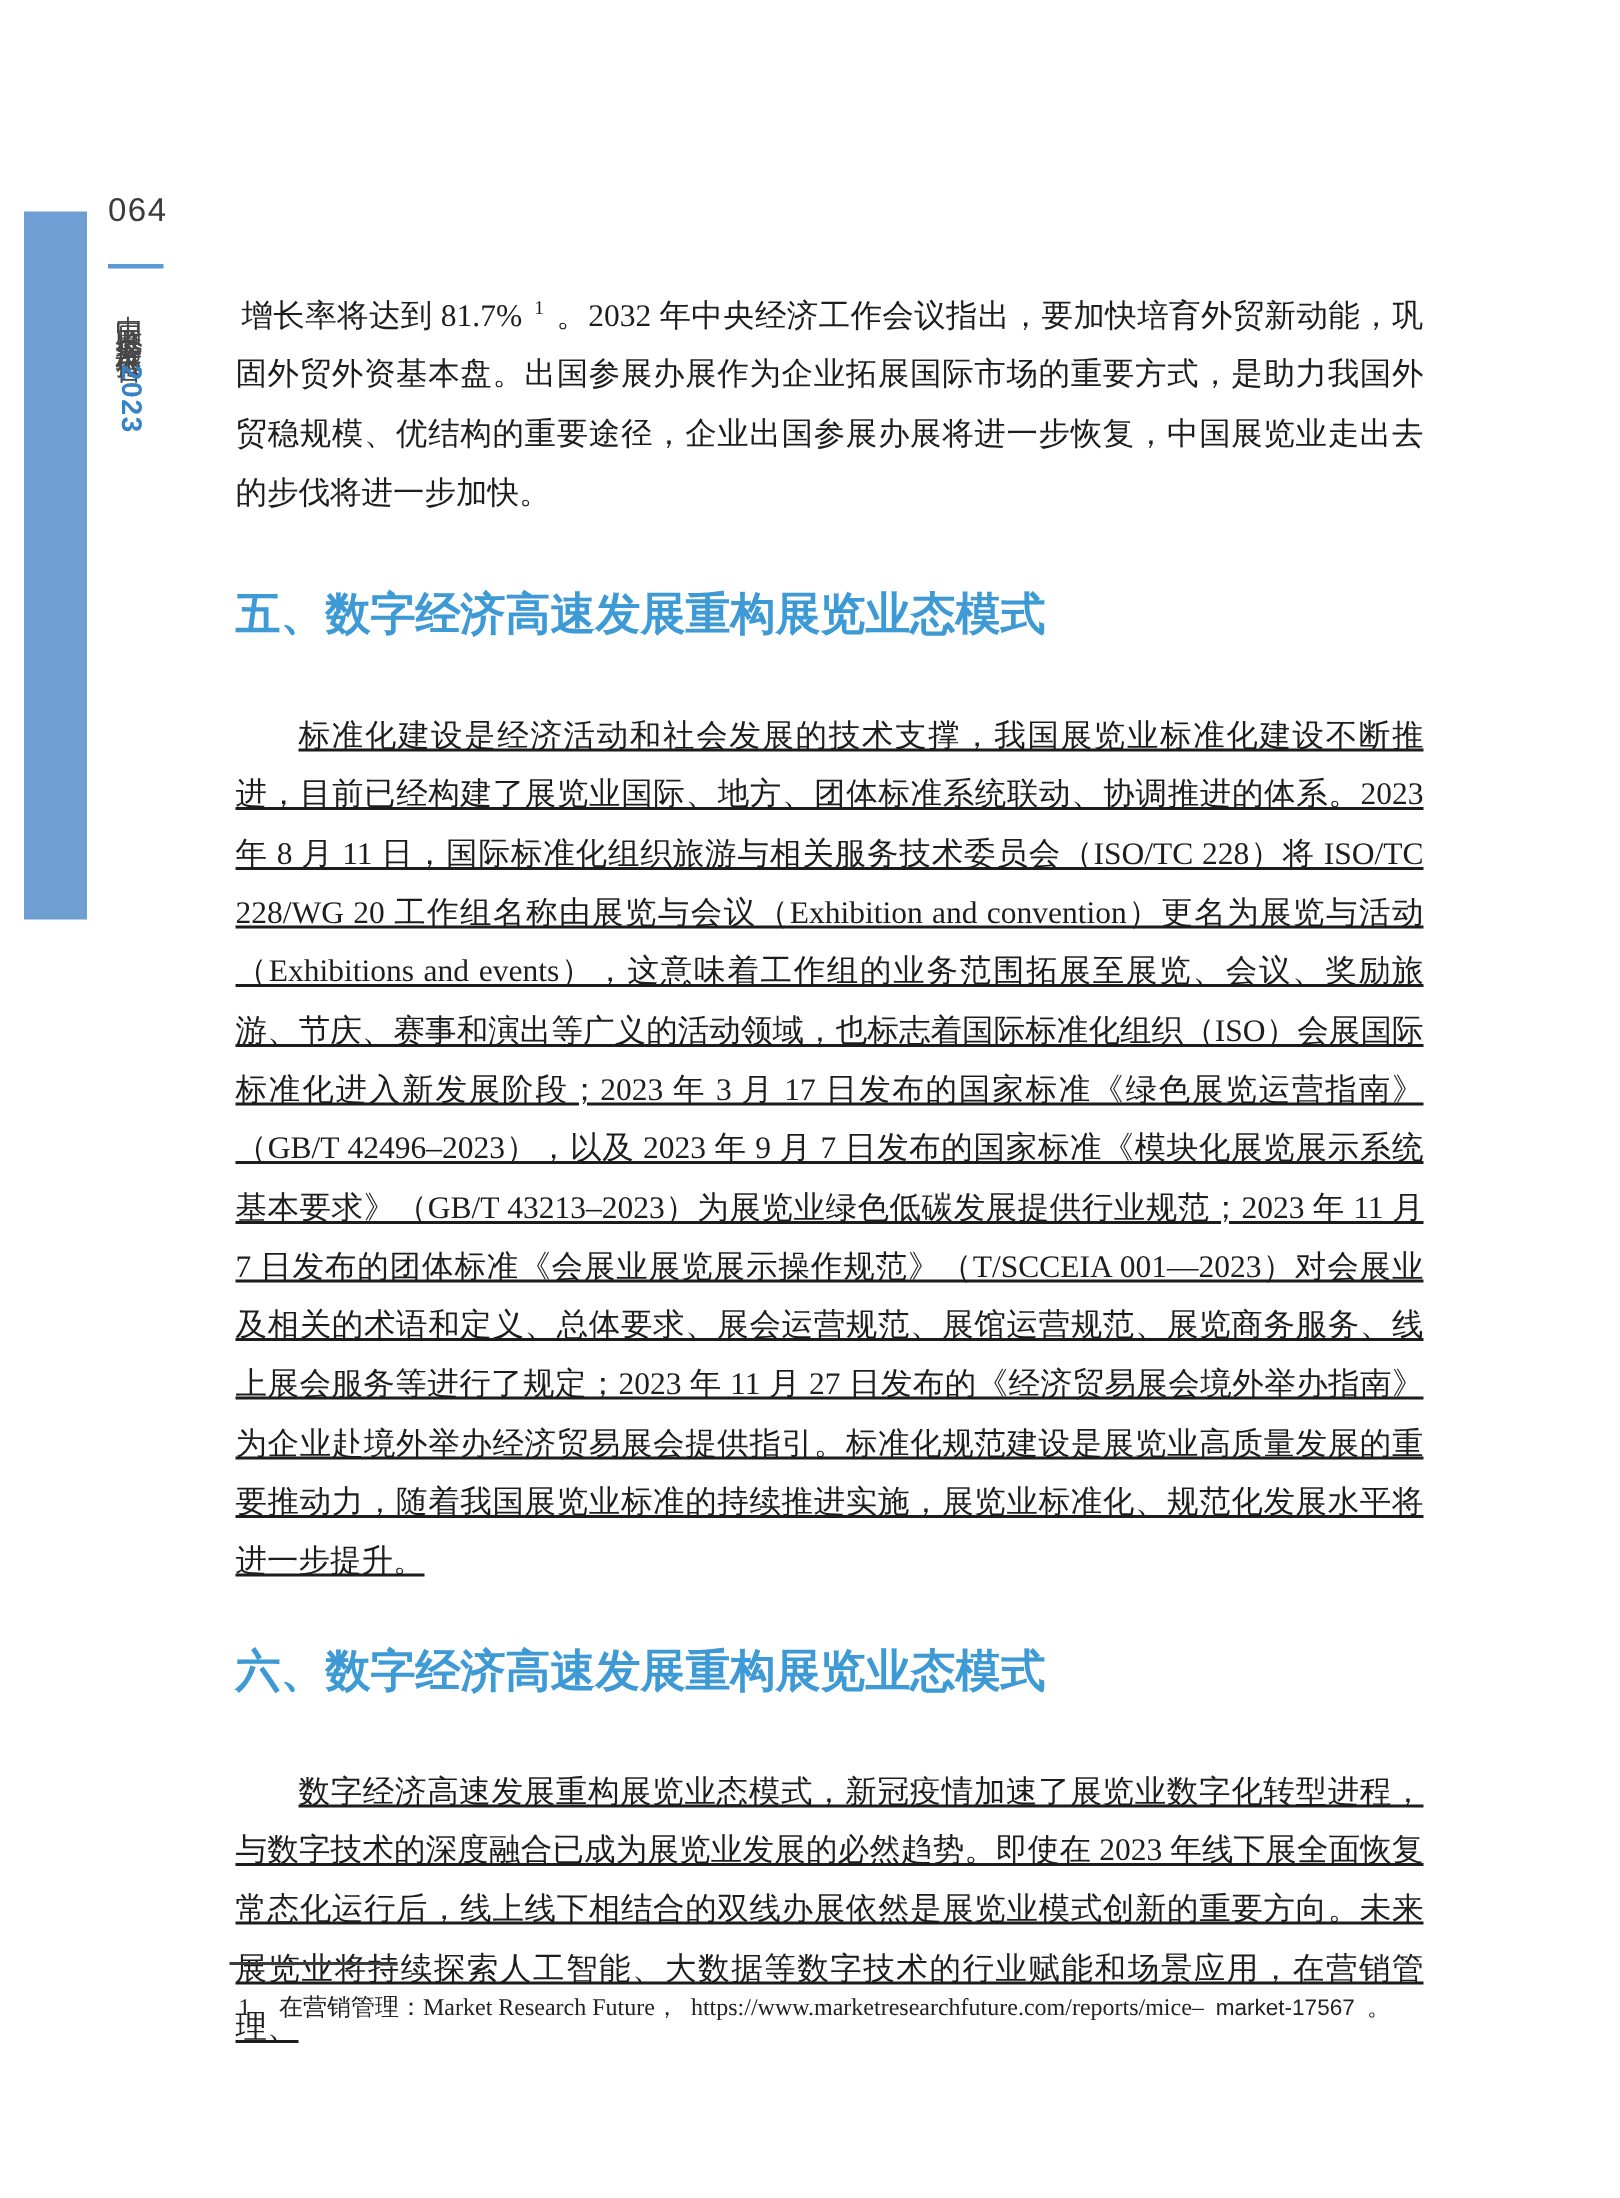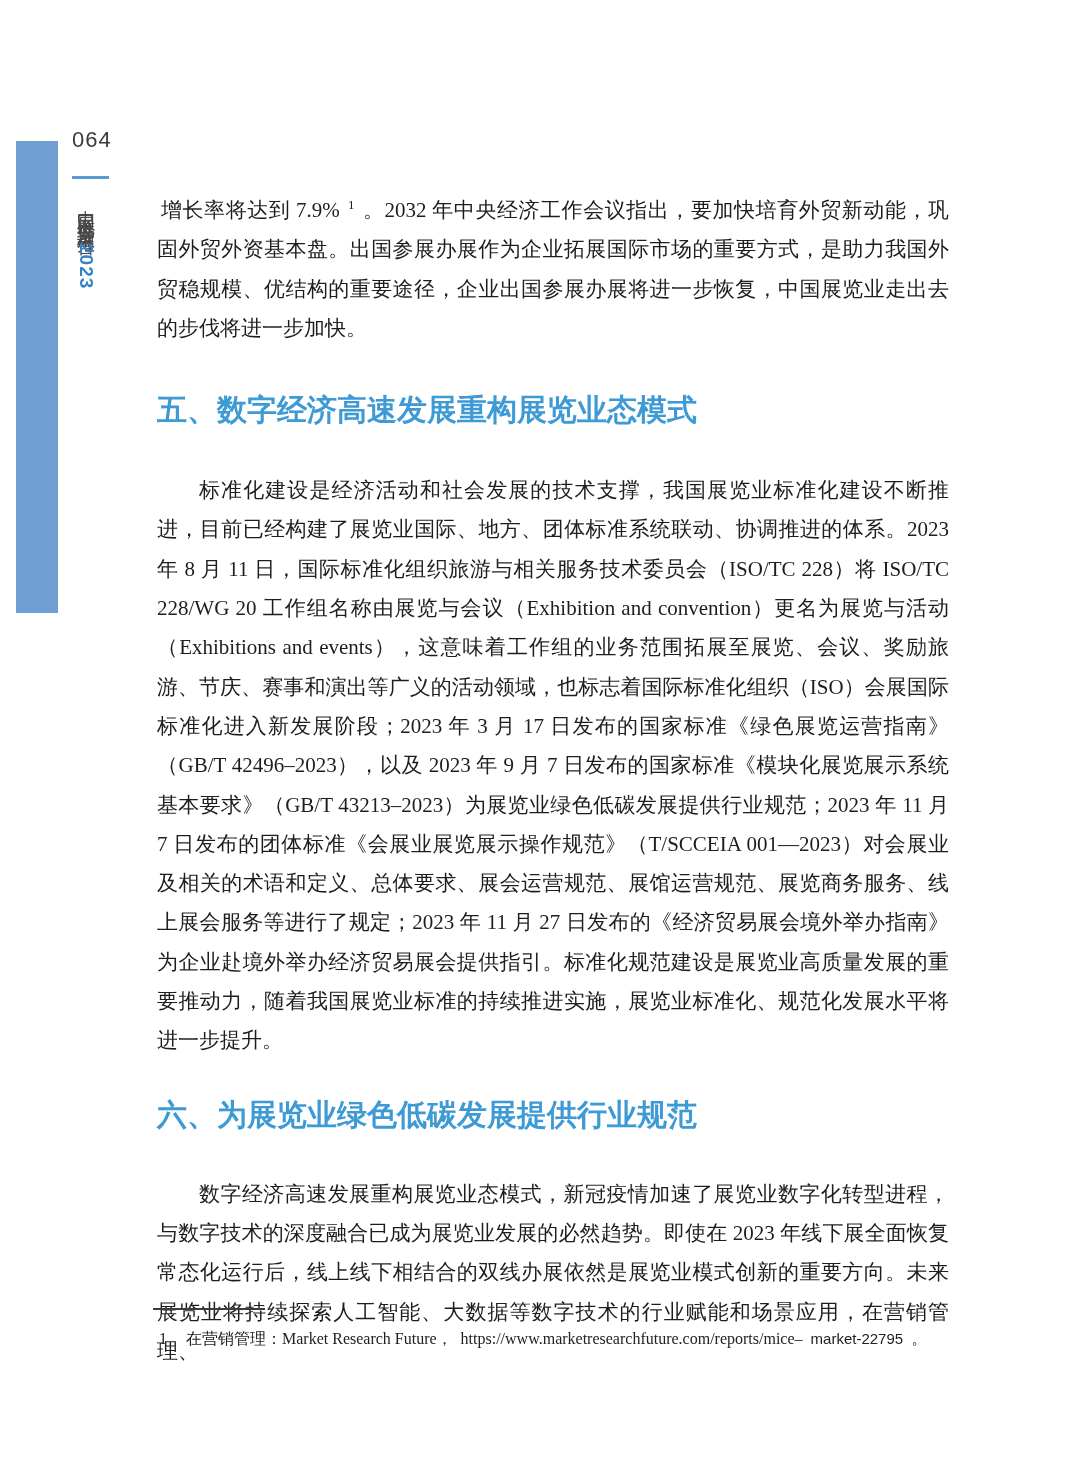--- a/index.html
+++ b/index.html
@@ -47,21 +47,21 @@
   .main {
     position:absolute; left:137px; top:171px;
     width:800px;
   }
   .body-text {
     font-family:"Liberation Serif", serif;
     font-size:21px; line-height:39.3px;
     color:#1d1d1d;
     text-align:justify;
   }
-  .indent { text-indent:2em; }
+  .indent { text-indent:2em;text-decoration:underline; }
   .fn-ref {
     font-size:13px;
     vertical-align:super;
     line-height:0;
   }
   .section-heading {
     font-family:"Liberation Sans", sans-serif;
     font-weight:bold;
     font-size:30px; line-height:32px;
     color:#3e9ad5;
@@ -94,29 +94,29 @@
   <div class="page-number">064</div>
   <div class="page-number-rule"></div>
 
   <div class="side-title">
     <span>中国展览经济发展报告</span>
     <span class="side-year">2023</span>
   </div>
 
   <div class="main">
 
-    <p class="body-text"><span>增长率将达到 7.9%</span><sup class="fn-ref">1</sup><span>。2032 年中央经济工作会议指出，要加快培育外贸新动能，巩固外贸外资基本盘。出国参展办展作为企业拓展国际市场的重要方式，是助力我国外贸稳规模、优结构的重要途径，企业出国参展办展将进一步恢复，中国展览业走出去的步伐将进一步加快。</span></p>
+    <p class="body-text"><span>增长率将达到 81.7%</span><sup class="fn-ref">1</sup><span>。2032 年中央经济工作会议指出，要加快培育外贸新动能，巩固外贸外资基本盘。出国参展办展作为企业拓展国际市场的重要方式，是助力我国外贸稳规模、优结构的重要途径，企业出国参展办展将进一步恢复，中国展览业走出去的步伐将进一步加快。</span></p>
 
     <h2 class="section-heading heading-5">五、数字经济高速发展重构展览业态模式</h2>
 
     <p class="body-text indent">标准化建设是经济活动和社会发展的技术支撑，我国展览业标准化建设不断推进，目前已经构建了展览业国际、地方、团体标准系统联动、协调推进的体系。2023 年 8 月 11 日，国际标准化组织旅游与相关服务技术委员会（ISO/TC 228）将 ISO/TC 228/WG 20 工作组名称由展览与会议（Exhibition and convention）更名为展览与活动（Exhibitions and events），这意味着工作组的业务范围拓展至展览、会议、奖励旅游、节庆、赛事和演出等广义的活动领域，也标志着国际标准化组织（ISO）会展国际标准化进入新发展阶段；2023 年 3 月 17 日发布的国家标准《绿色展览运营指南》（GB/T 42496–2023），以及 2023 年 9 月 7 日发布的国家标准《模块化展览展示系统基本要求》（GB/T 43213–2023）为展览业绿色低碳发展提供行业规范；2023 年 11 月 7 日发布的团体标准《会展业展览展示操作规范》（T/SCCEIA 001—2023）对会展业及相关的术语和定义、总体要求、展会运营规范、展馆运营规范、展览商务服务、线上展会服务等进行了规定；2023 年 11 月 27 日发布的《经济贸易展会境外举办指南》为企业赴境外举办经济贸易展会提供指引。标准化规范建设是展览业高质量发展的重要推动力，随着我国展览业标准的持续推进实施，展览业标准化、规范化发展水平将进一步提升。</p>
 
-    <h2 class="section-heading heading-6">六、为展览业绿色低碳发展提供行业规范</h2>
+    <h2 class="section-heading heading-6">六、数字经济高速发展重构展览业态模式</h2>
 
     <p class="body-text indent">数字经济高速发展重构展览业态模式，新冠疫情加速了展览业数字化转型进程，与数字技术的深度融合已成为展览业发展的必然趋势。即使在 2023 年线下展全面恢复常态化运行后，线上线下相结合的双线办展依然是展览业模式创新的重要方向。未来展览业将持续探索人工智能、大数据等数字技术的行业赋能和场景应用，在营销管理、</p>
 
   </div>
 
   <div class="footnote-rule"></div>
 
-  <div class="footnote"><span class="fn-marker">1</span><span>在营销管理：Market Research Future，</span><span>https://www.marketresearchfuture.com/reports/mice–</span><span class="url-sans">market-22795</span><span>。</span></div>
+  <div class="footnote"><span class="fn-marker">1</span><span>在营销管理：Market Research Future，</span><span>https://www.marketresearchfuture.com/reports/mice–</span><span class="url-sans">market-17567</span><span>。</span></div>
 
 </div>
 
 </body></html>

